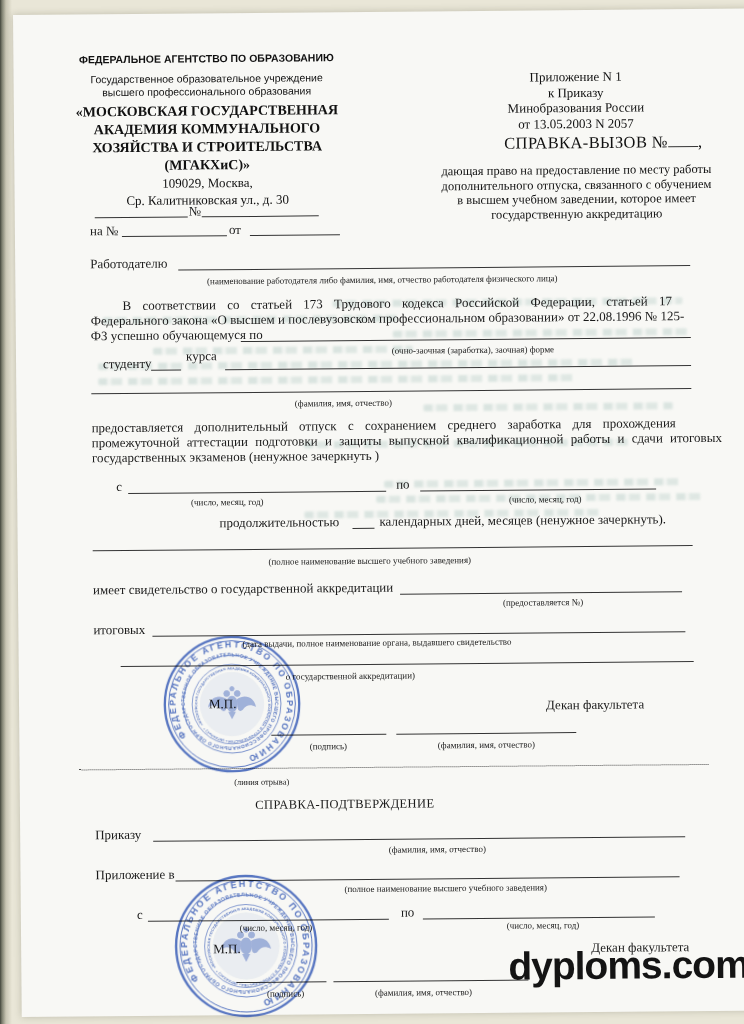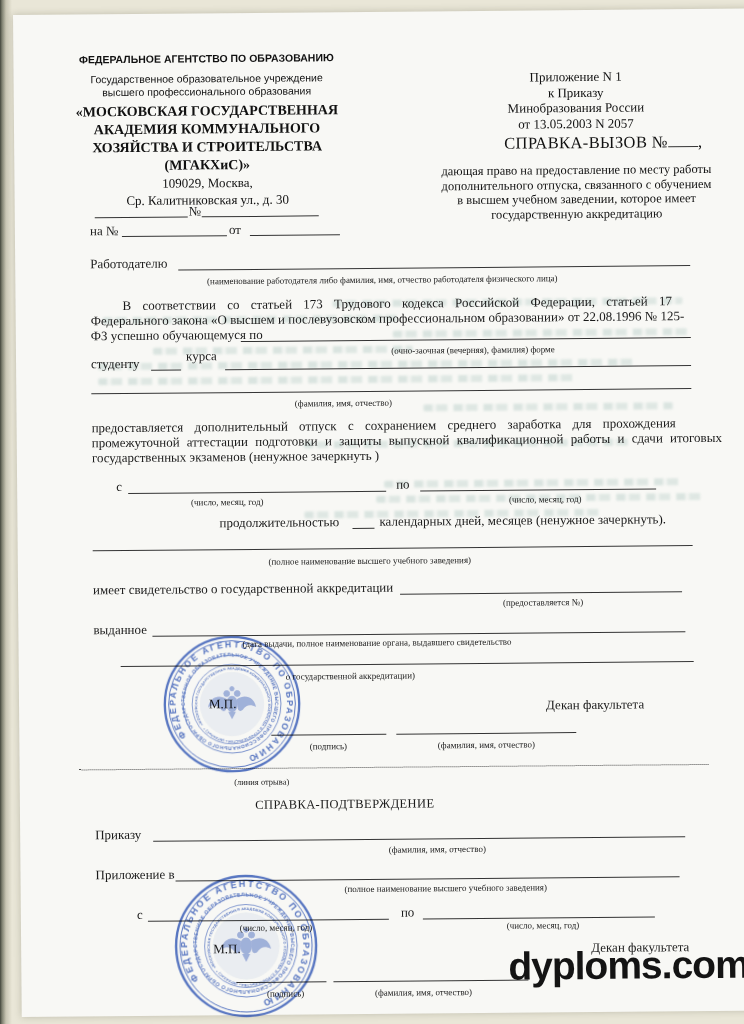--- a/index.html
+++ b/index.html
@@ -103,23 +103,23 @@
   </div>
 
   <span class="t" style="left:88px;top:257px">Работодателю</span>
   <div class="ln" style="left:176px;top:271px;width:512px"></div>
   <span class="t cap cc" style="left:380px;top:278px">(наименование работодателя либо фамилия, имя, отчество работодателя физического лица)</span>
 
   <span class="t jl" style="left:120px;top:299px">В соответствии со статьей 173 Трудового кодекса Российской Федерации, статьей 17</span>
   <span class="t" style="left:88px;top:314px">Федерального закона «О высшем и послевузовском профессиональном образовании» от 22.08.1996 № 125-</span>
   <span class="t" style="left:88px;top:329px">ФЗ успешно обучающемуся по</span>
   <div class="ln" style="left:238px;top:343px;width:450px"></div>
-  <span class="t cap cc" style="left:470px;top:349px">(очно-заочная (вечерняя), фамилия) форме</span>
-
-  <span class="t" style="left:88px;top:357px">студенту</span>
+  <span class="t cap cc" style="left:470px;top:349px">(очно-заочная (заработка), заочная) форме</span>
+
+  <span class="t" style="left:100px;top:357px">студенту</span>
   <div class="ln" style="left:148px;top:371px;width:30px"></div>
   <span class="t" style="left:183px;top:350px">курса</span>
   <div class="ln" style="left:222px;top:371px;width:466px"></div>
   <div class="ln" style="left:88px;top:394px;width:600px"></div>
   <span class="t cap cc" style="left:340px;top:401px">(фамилия, имя, отчество)</span>
 
   <span class="t jl" style="left:88px;top:421px">предоставляется дополнительный отпуск с сохранением среднего заработка для прохождения</span>
   <span class="t jm" style="left:88px;top:436px">промежуточной аттестации подготовки и защиты выпускной квалификационной работы и сдачи итоговых</span>
   <span class="t" style="left:88px;top:451px">государственных экзаменов (ненужное зачеркнуть )</span>
 
@@ -134,21 +134,21 @@
   <div class="ln" style="left:348px;top:531px;width:22px"></div>
   <span class="t" style="left:375px;top:517px">календарных дней, месяцев (ненужное зачеркнуть).</span>
 
   <div class="ln" style="left:88px;top:551px;width:600px"></div>
   <span class="t cap cc" style="left:365px;top:559px">(полное наименование высшего учебного заведения)</span>
 
   <span class="t" style="left:88px;top:583px">имеет свидетельство о государственной аккредитации</span>
   <div class="ln" style="left:395px;top:597px;width:282px"></div>
   <span class="t cap cc" style="left:538px;top:602px">(предоставляется  №)</span>
 
-  <span class="t" style="left:88px;top:623px">выданное</span>
+  <span class="t" style="left:88px;top:623px">итоговых</span>
   <div class="ln" style="left:147px;top:637px;width:533px"></div>
   <span class="t cap" style="left:237px;top:641px">(дата выдачи, полное наименование органа, выдавшего свидетельство</span>
   <div class="ln" style="left:115px;top:667px;width:573px"></div>
   <span class="t cap" style="left:280px;top:674px">о государственной аккредитации)</span>
 
   <span class="t" style="left:203px;top:698px">М.П.</span>
   <span class="t" style="left:540px;top:702px">Декан факультета</span>
   <div class="ln" style="left:265px;top:737px;width:115px"></div>
   <div class="ln" style="left:390px;top:737px;width:180px"></div>
   <span class="t cap cc" style="left:322px;top:744px">(подпись)</span>

